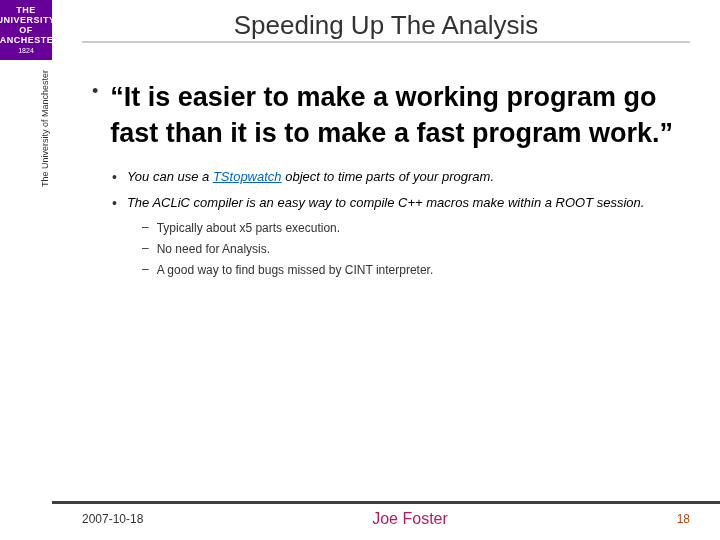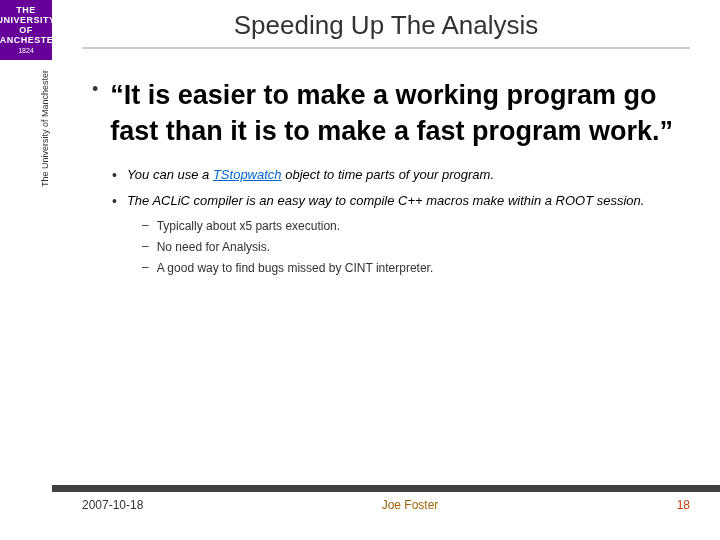--- a/index.html
+++ b/index.html
@@ -68,22 +68,21 @@
       left: 52px;
       top: 0;
       right: 0;
       bottom: 0;
       padding: 10px 30px 20px 30px;
     }
 
     
     .header {
       border-bottom: 2px solid #cccccc;
-      padding-bottom: 6px;
-      margin-bottom: 28px;
+      margin-bottom: 36px;
     }
 
     .slide-title {
       font-size: 26px;
       font-weight: normal;
       color: #333333;
       text-align: center;
     }
 
     
@@ -165,36 +164,36 @@
       color: #333333;
       line-height: 1.4;
     }
 
     
     .footer {
       position: absolute;
       bottom: 12px;
       left: 52px;
       right: 0;
-      padding: 16px 30px;
+      padding: 0 30px;
       display: flex;
       justify-content: space-between;
       align-items: center;
-      border-top: 7px solid #404040;
+      border-top: 3px solid #404040;
       padding-top: 6px;
     }
 
     .footer-left {
       font-size: 12px;
       color: #333333;
     }
 
     .footer-center {
-      font-size: 12px;
-      color: #a16207;
+      font-size: 16px;
+      color: #be185d;
     }
 
     .footer-right {
       font-size: 12px;
       color: #c2410c;
     }
   </style>
 </head>
 <body>
 

